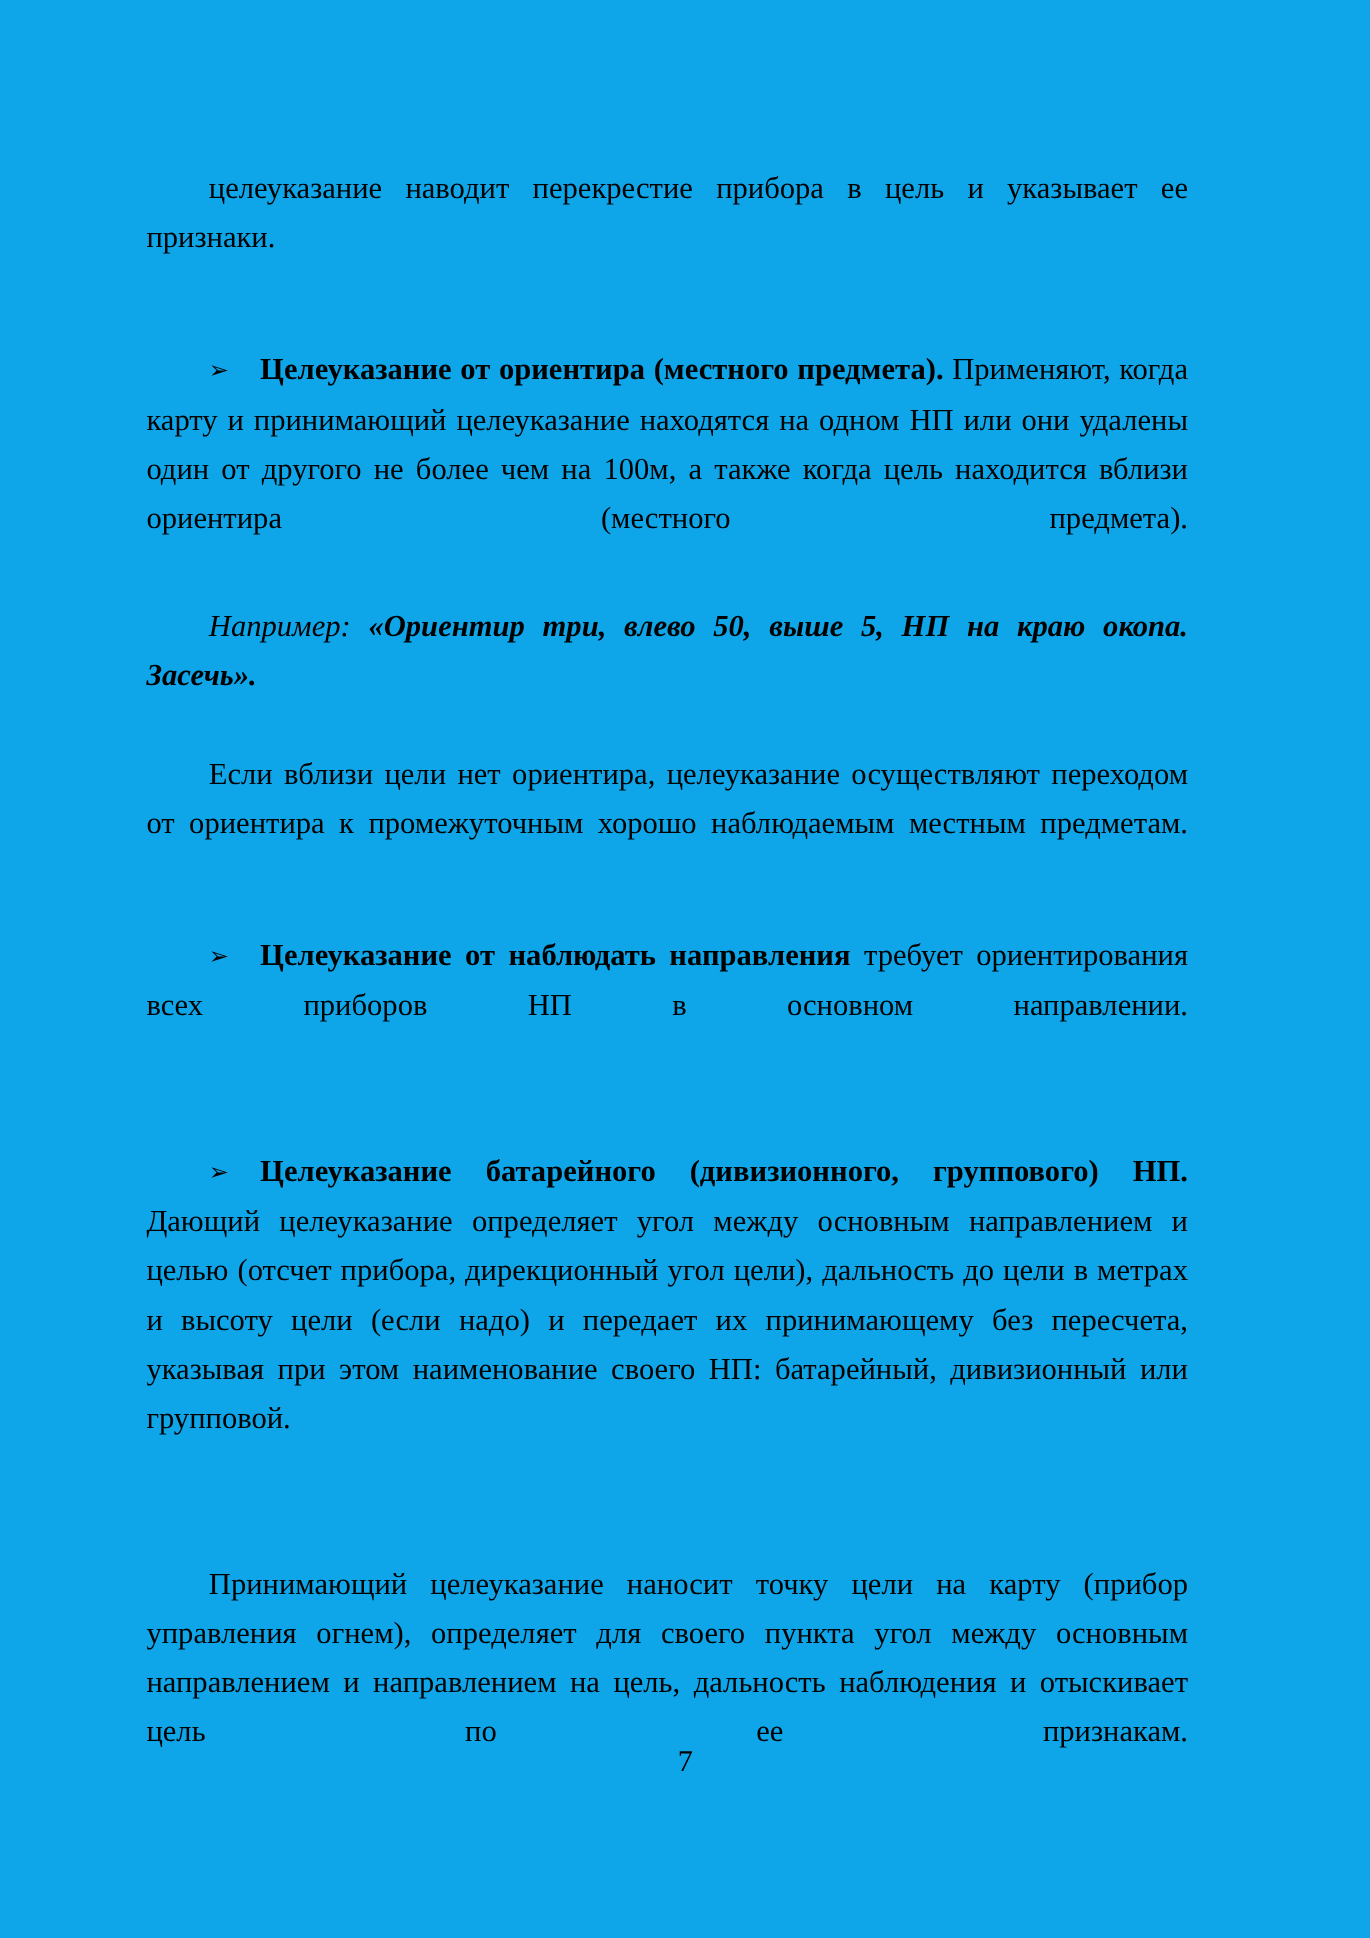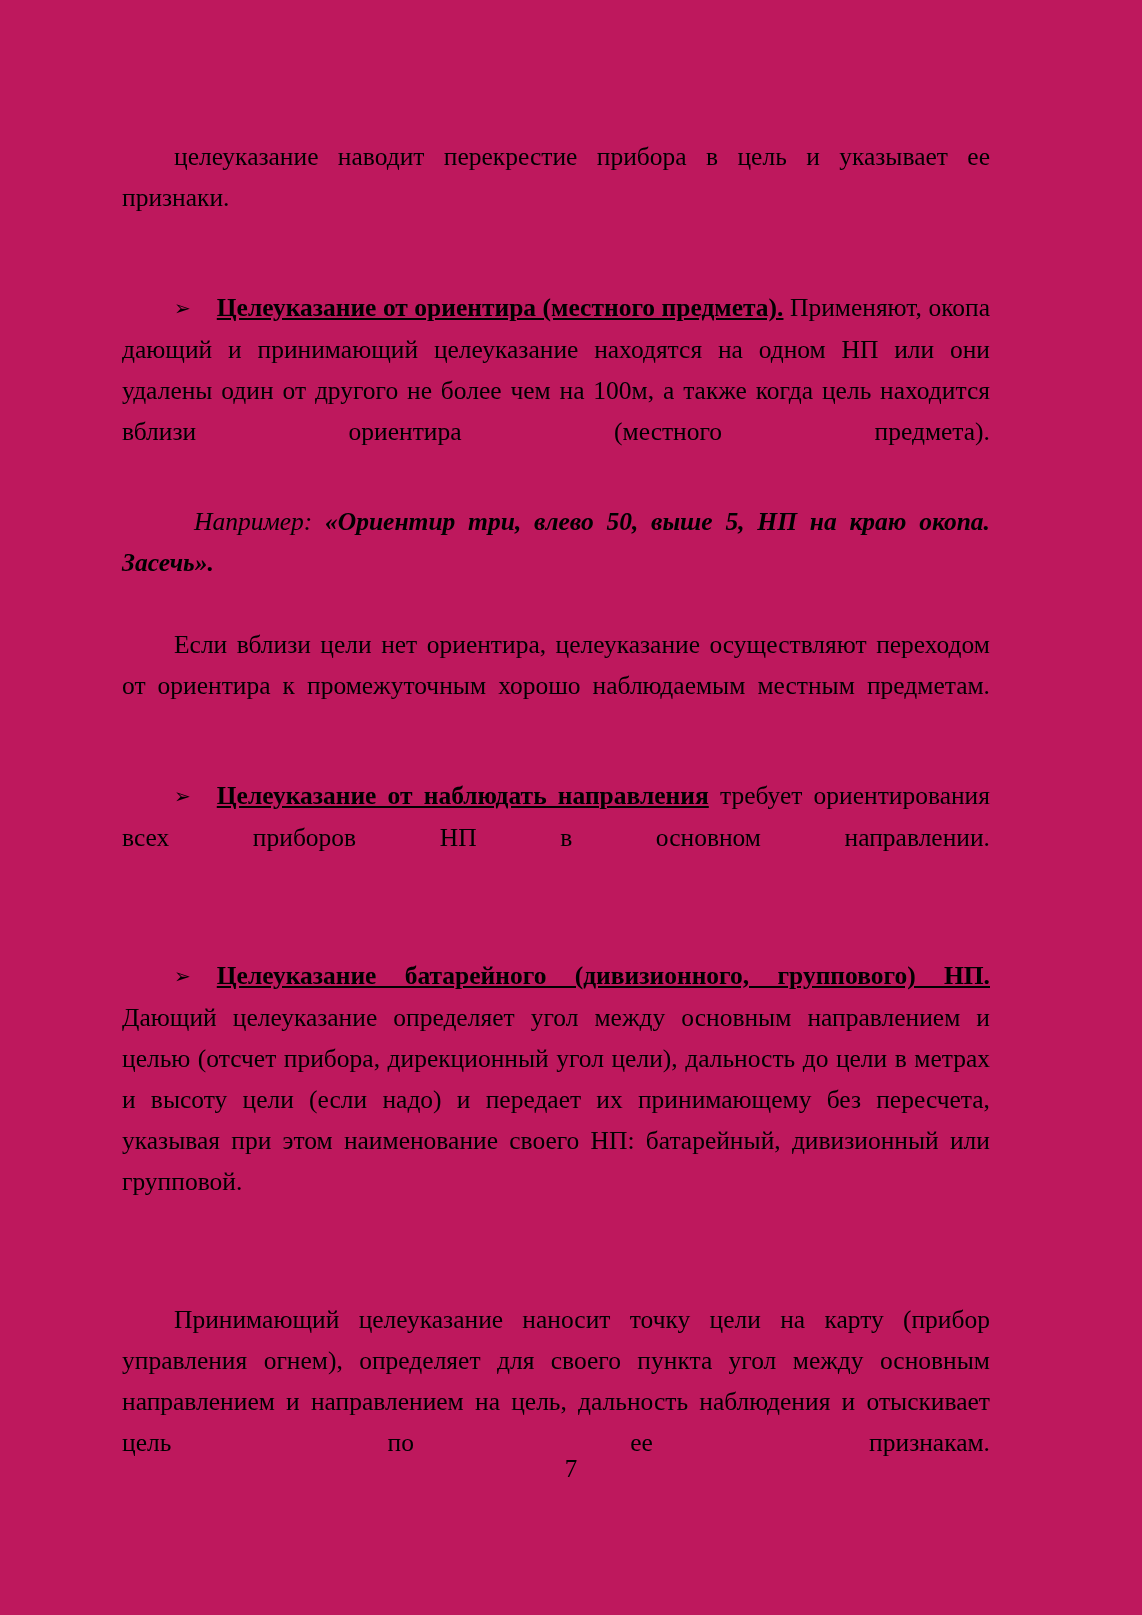--- a/index.html
+++ b/index.html
@@ -6,21 +6,21 @@
   html, body {
     margin: 0;
     padding: 0;
     background: #ffffff;
   }
   .page {
     position: relative;
     width: 1142px;
     height: 1615px;
     margin: 0 auto;
-    background: #be185d;
+    background: #0ea5e9;
     box-sizing: border-box;
     overflow: hidden;
   }
   .content {
     position: absolute;
     left: 122px;
     top: 136px;
     width: 868px;
     font-family: "Liberation Serif", "DejaVu Serif", serif;
     font-size: 25.5px;
@@ -52,26 +52,24 @@
     font-size: 20px;
     font-weight: normal;
     vertical-align: 1px;
   }
   .bullet-gap {
     display: inline-block;
     width: 26px;
   }
   .hd {
     font-weight: bold;
-    text-decoration: underline;
   }
   .example-label {
     font-style: italic;
     font-weight: normal;
-    margin-left: 20px;
   }
   .example-quote {
     font-style: italic;
     font-weight: bold;
   }
   .pageno {
     position: absolute;
     left: 0;
     right: 0;
     top: 1455px;
@@ -90,21 +88,21 @@
 </head>
 <body>
 
 <div class="page">
   <div class="content">
 
     <p class="body">целеуказание наводит перекрестие прибора в цель и указывает ее признаки.</p>
 
     <div class="gap-md"></div>
 
-    <p class="bullet-para"><span class="bullet-glyph">➢</span><span class="bullet-gap"></span><span class="hd">Целеуказание от ориентира (местного предмета).</span><span> Применяют, окопа дающий и принимающий целеуказание находятся на одном НП или они удалены один от другого не более чем на 100м, а также когда цель находится вблизи ориентира (местного предмета).</span></p>
+    <p class="bullet-para"><span class="bullet-glyph">➢</span><span class="bullet-gap"></span><span class="hd">Целеуказание от ориентира (местного предмета).</span><span> Применяют, когда карту и принимающий целеуказание находятся на одном НП или они удалены один от другого не более чем на 100м, а также когда цель находится вблизи ориентира (местного предмета).</span></p>
 
     <div class="gap-sm"></div>
 
     <p class="body"><span class="example-label">Например:</span> <span class="example-quote">«Ориентир три, влево 50, выше 5, НП на краю окопа. Засечь».</span></p>
 
     <p class="body">Если вблизи цели нет ориентира, целеуказание осуществляют переходом от ориентира к промежуточным хорошо наблюдаемым местным предметам.</p>
 
     <div class="gap-md"></div>
 
     <p class="bullet-para"><span class="bullet-glyph">➢</span><span class="bullet-gap"></span><span class="hd">Целеуказание от наблюдать направления</span><span> требует ориентирования всех приборов НП в основном направлении.</span></p>

